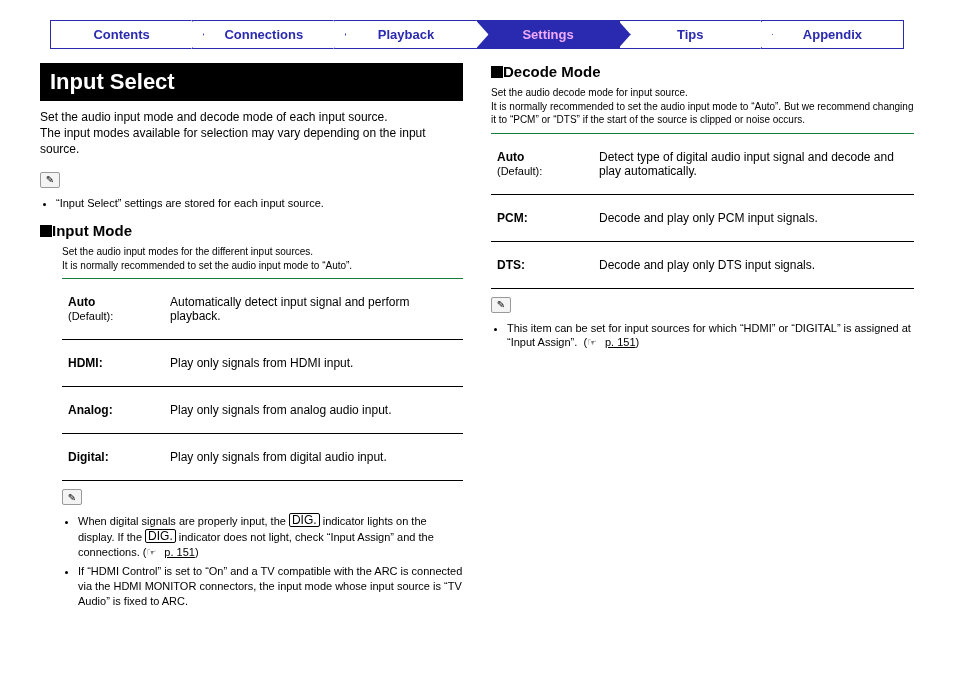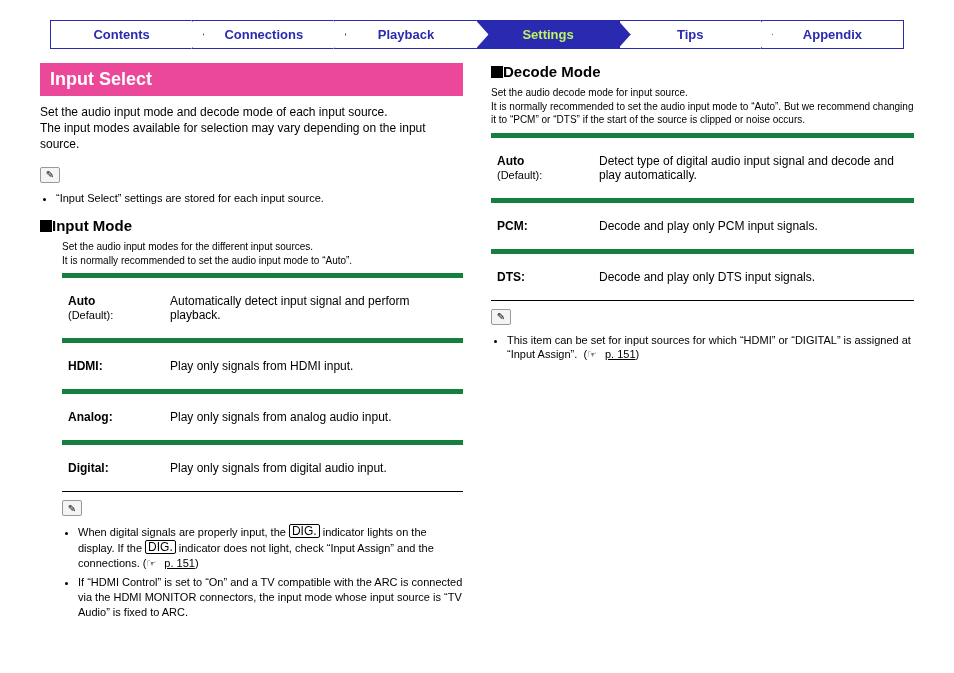--- a/index.html
+++ b/index.html
@@ -29,21 +29,21 @@
     padding: 6px 7px;
     font-weight: bold;
     font-size: 13px;
     color: #2a2ab0;
     border: 1px solid #2a2ab0;
     background: #fff;
     cursor: pointer;
   }
   .tab.active {
     background: #2a2ab0;
-    color: #bef264;
+    color: #f0abfc;
   }
   .tab + .tab { margin-left: -1px; }
   .tab::after {
     content: "";
     position: absolute;
     right: -12px;
     top: -1px;
     bottom: -1px;
     width: 12px;
     background: inherit;
@@ -56,23 +56,23 @@
   
   .cols {
     display: flex;
     gap: 28px;
   }
   .col {
     flex: 1;
     min-width: 0;
   }
   .section-title {
-    background: #ec4899;
+    background: #000000;
     color: #fff;
-    font-size: 18px;
+    font-size: 22px;
     font-weight: bold;
     padding: 6px 10px;
     margin: 0 0 8px 0;
   }
   .intro {
     font-size: 12px;
     line-height: 1.35;
     margin: 0 0 14px 0;
   }
   .notebox {
@@ -116,21 +116,21 @@
     line-height: 1.35;
     margin: 0 0 6px 22px;
   }
   table.options {
     border-collapse: collapse;
     width: calc(100% - 22px);
     margin-left: 22px;
     font-size: 12px;
   }
   table.options td {
-    border-top: 5px solid #15803d;
+    border-top: 1px solid #15803d;
     border-bottom: 1px solid #000;
     padding: 16px 6px;
     vertical-align: top;
   }
   table.options td.k {
     width: 90px;
     font-weight: bold;
   }
   .default {
     font-weight: normal;

